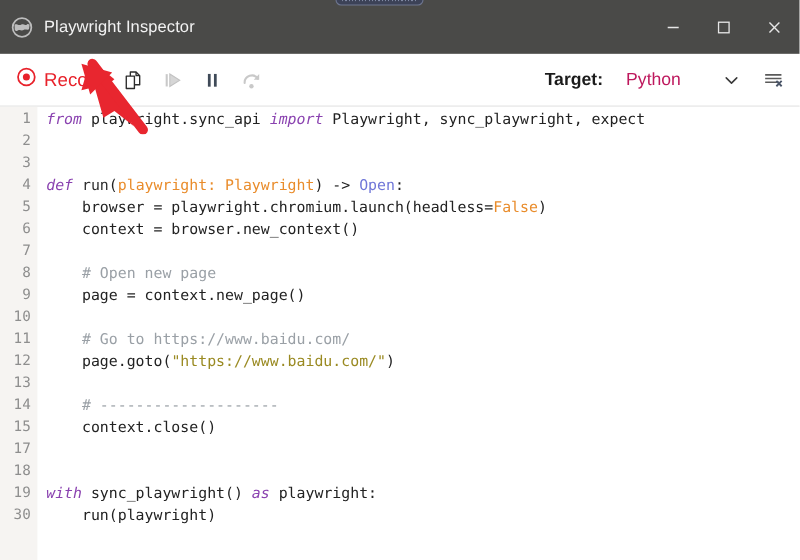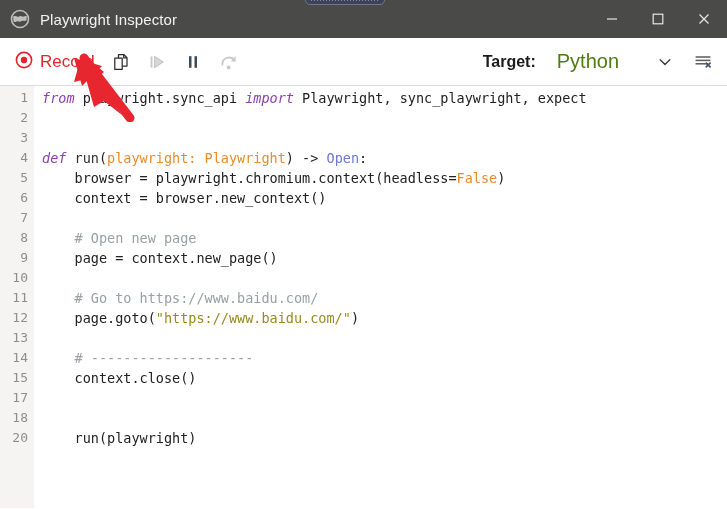--- a/index.html
+++ b/index.html
@@ -12,21 +12,21 @@
   }
   #app {
     position: relative;
     width: 727px; height: 509px;
     overflow: hidden;
   }
 
   
   .titlebar {
     position: relative;
-    height: 38px;
+    height: 49px;
     background: #4a4a48;
     display: flex;
     align-items: center;
     color: #ffffff;
   }
   .title-drag-nub {
     position: absolute;
     left: 305px; top: -8px;
     width: 80px; height: 13px;
     border-radius: 5px;
@@ -90,22 +90,22 @@
     cursor: pointer;
   }
   .tb-spacer { flex: 1 1 auto; }
   .target-label {
     font-size: 16px;
     font-weight: bold;
     color: #1b1b1b;
     margin-right: 21px;
   }
   .target-value {
-    font-size: 20px;
-    color: #4d7c0f;
+    font-size: 16px;
+    color: #be185d;
     text-align: right;
   }
   .chevron-box {
     width: 40px; height: 36px;
     display: flex; align-items: center; justify-content: center;
     margin-left: 26px;
     cursor: pointer;
     border-radius: 3px;
   }
 
@@ -281,34 +281,35 @@
     </div>
   </div>
 
   <div class="code-area">
     <div class="gutter-bg"></div>
     <div class="code-lines" id="code-lines">
         <div class="code-line"><span class="ln">1</span><span class="code"><span class="kw">from </span><span>playwright.sync_api </span><span class="kw">import </span><span>Playwright, sync_playwright, expect</span></span></div>
         <div class="code-line"><span class="ln">2</span><span class="code"></span></div>
         <div class="code-line"><span class="ln">3</span><span class="code"></span></div>
         <div class="code-line"><span class="ln">4</span><span class="code"><span class="kw">def </span><span class="fn">run</span><span>(</span><span class="par">playwright: Playwright</span><span>) -&gt; </span><span class="bi">Open</span><span>:</span></span></div>
-        <div class="code-line"><span class="ln">5</span><span class="code"><span>    browser = playwright.chromium.context(headless=</span><span class="num">False</span><span>)</span></span></div>
+        <div class="code-line"><span class="ln">5</span><span class="code"><span>    browser = playwright.chromium.launch(headless=</span><span class="num">False</span><span>)</span></span></div>
         <div class="code-line"><span class="ln">6</span><span class="code"><span>    context = browser.new_context()</span></span></div>
         <div class="code-line"><span class="ln">7</span><span class="code"></span></div>
         <div class="code-line"><span class="ln">8</span><span class="code"><span class="com">    # Open new page</span></span></div>
         <div class="code-line"><span class="ln">9</span><span class="code"><span>    page = context.new_page()</span></span></div>
         <div class="code-line"><span class="ln">10</span><span class="code"></span></div>
         <div class="code-line"><span class="ln">11</span><span class="code"><span class="com">    # Go to https://www.baidu.com/</span></span></div>
         <div class="code-line"><span class="ln">12</span><span class="code"><span>    page.goto(</span><span class="str">"https://www.baidu.com/"</span><span>)</span></span></div>
         <div class="code-line"><span class="ln">13</span><span class="code"></span></div>
         <div class="code-line"><span class="ln">14</span><span class="code"><span class="com">    # --------------------</span></span></div>
         <div class="code-line"><span class="ln">15</span><span class="code"><span>    context.close()</span></span></div>
         <div class="code-line"><span class="ln">17</span><span class="code"></span></div>
         <div class="code-line"><span class="ln">18</span><span class="code"></span></div>
-        <div class="code-line"><span class="ln">20</span><span class="code"><span>    run(playwright)</span></span></div>
+        <div class="code-line"><span class="ln">19</span><span class="code"><span class="kw">with </span><span>sync_playwright() </span><span class="kw">as </span><span>playwright:</span></span></div>
+        <div class="code-line"><span class="ln">30</span><span class="code"><span>    run(playwright)</span></span></div>
       </div>
 
   </div>
 
   <svg class="anno-arrow" viewBox="0 0 110 70">
     <path d="M22 2 L44 20 L37 26 L62 63 L44 49 L34 55 L26 27 L14 30 Z" fill="#e8262f"></path>
     <path d="M24 6 L70 66" stroke="#e8262f" stroke-width="9" stroke-linecap="round"></path>
     <path d="M14 6 L42 14 L22 34 Z" fill="#e8262f"></path>
   </svg>
 

